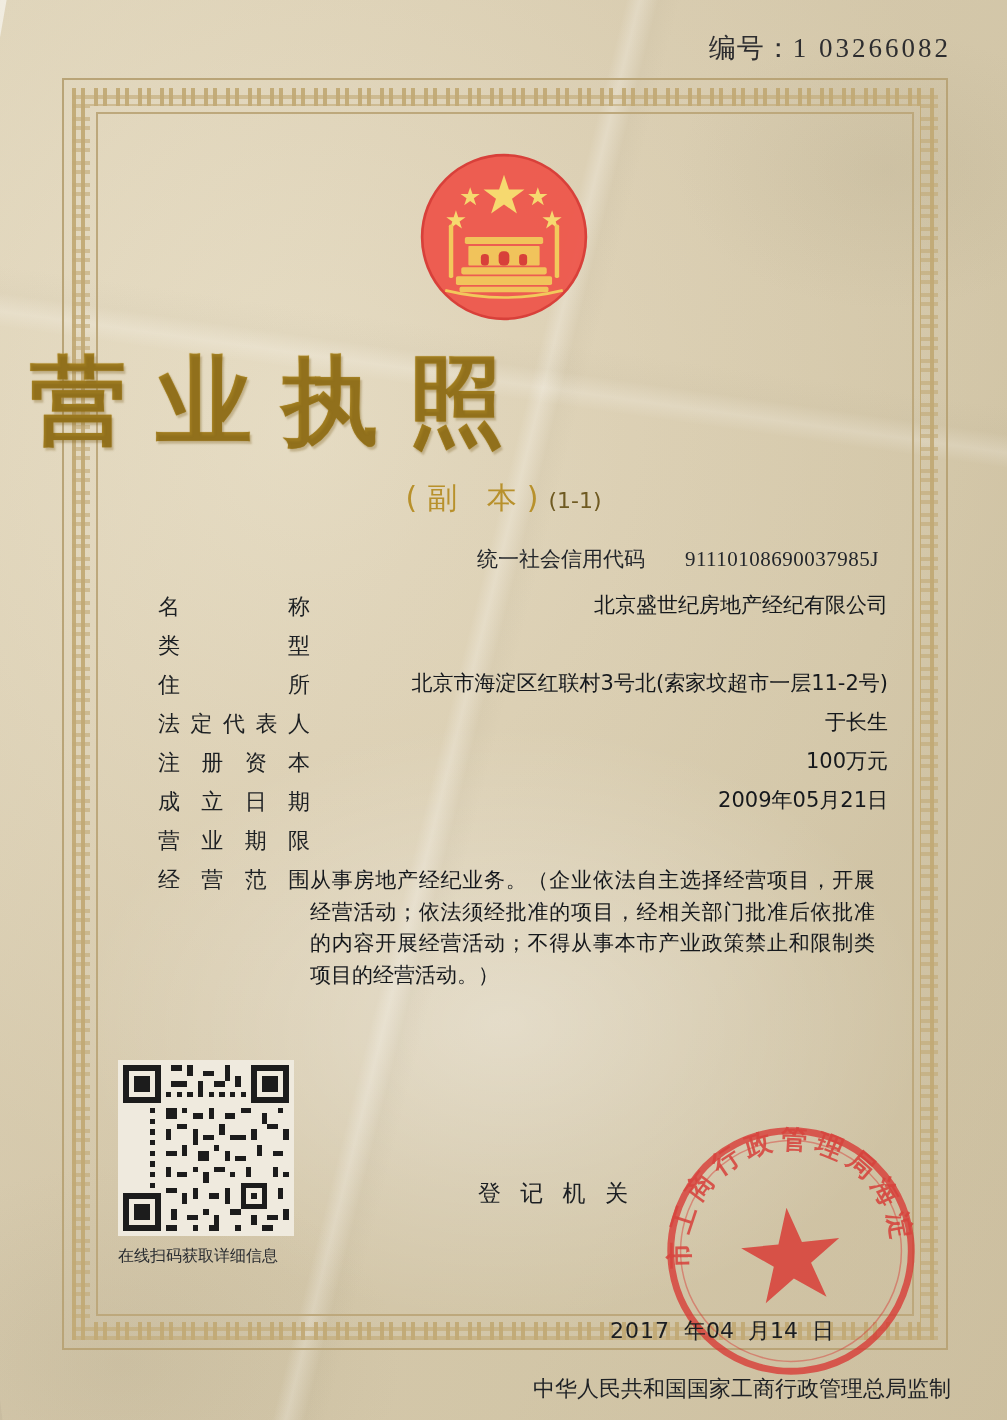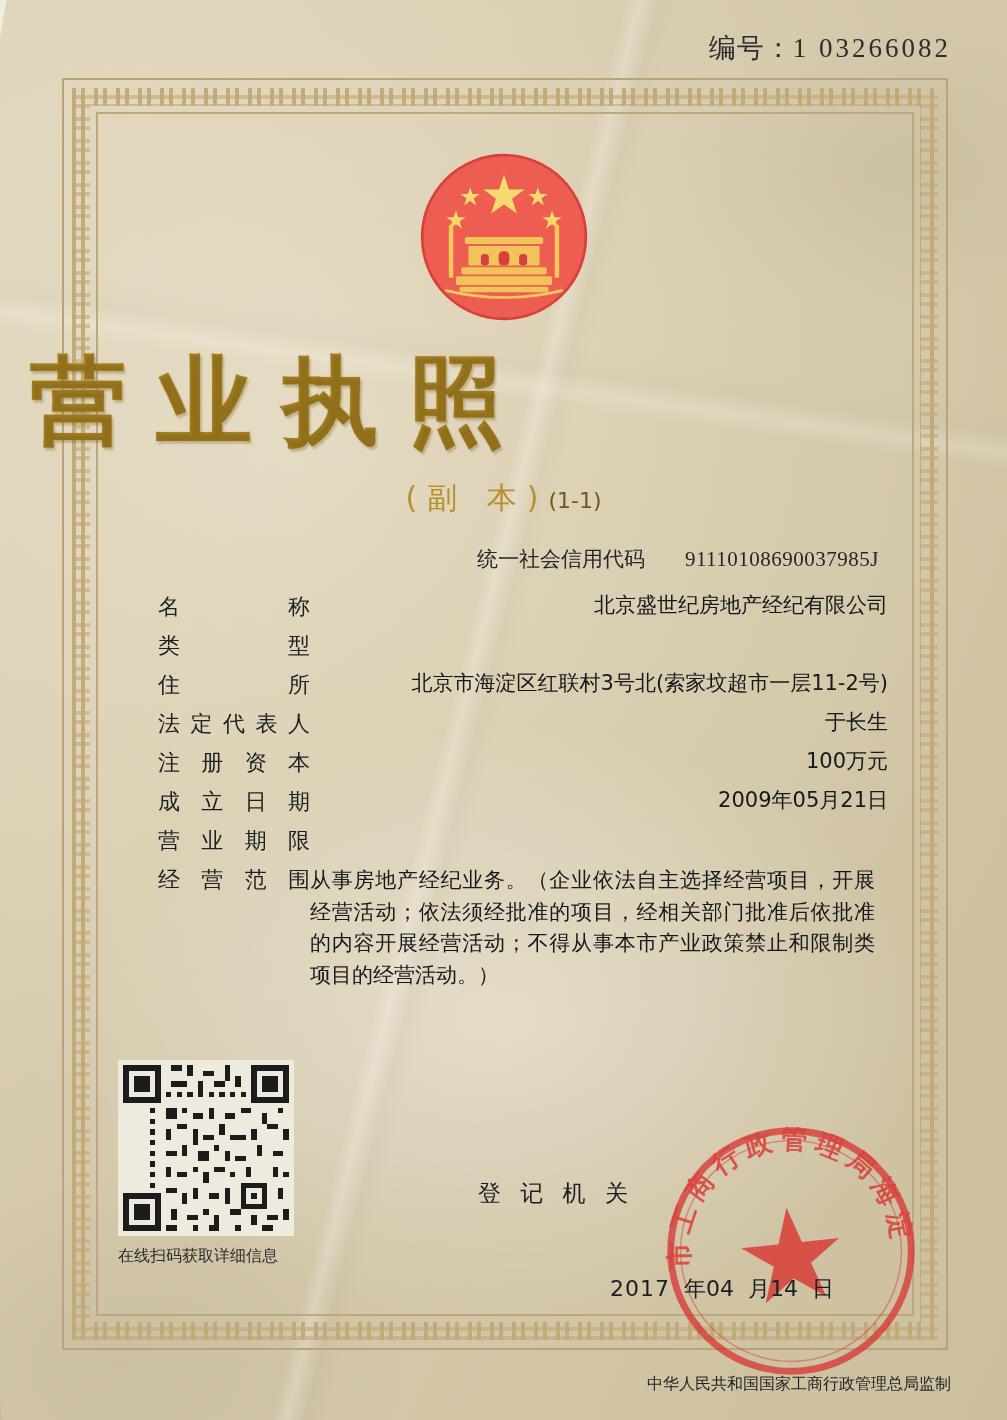--- a/index.html
+++ b/index.html
@@ -226,21 +226,21 @@
     left: 478px;
     top: 1178px;
     font-size: 23px;
     letter-spacing: 6px;
     color: #1b1e22;
     font-family: "DejaVu Sans", "Liberation Sans", sans-serif;
   }
   .issue-date {
     position: absolute;
     left: 610px;
-    top: 1274px;
+    top: 1316px;
     font-size: 22px;
     color: #1b1e22;
     font-family: "DejaVu Sans", "Liberation Sans", sans-serif;
     white-space: nowrap;
   }
   .issue-date .y { letter-spacing: 1px; }
   .issue-date .gap { display: inline-block; width: 14px; }
 
   
   .seal {
@@ -275,21 +275,21 @@
     color: #1e2125;
     font-family: "DejaVu Sans", "Liberation Sans", sans-serif;
   }
   .footer-left .url {
     font-family: "Liberation Serif", "DejaVu Serif", serif;
   }
   .footer-right {
     position: absolute;
     right: 56px;
     top: 1374px;
-    font-size: 16px;
+    font-size: 22px;
     color: #1e2125;
     font-family: Liberation Serif, serif;
   }
 </style>
 </head>
 <body>
 
 <div class="page">
 
   <div class="paper-noise"></div>

